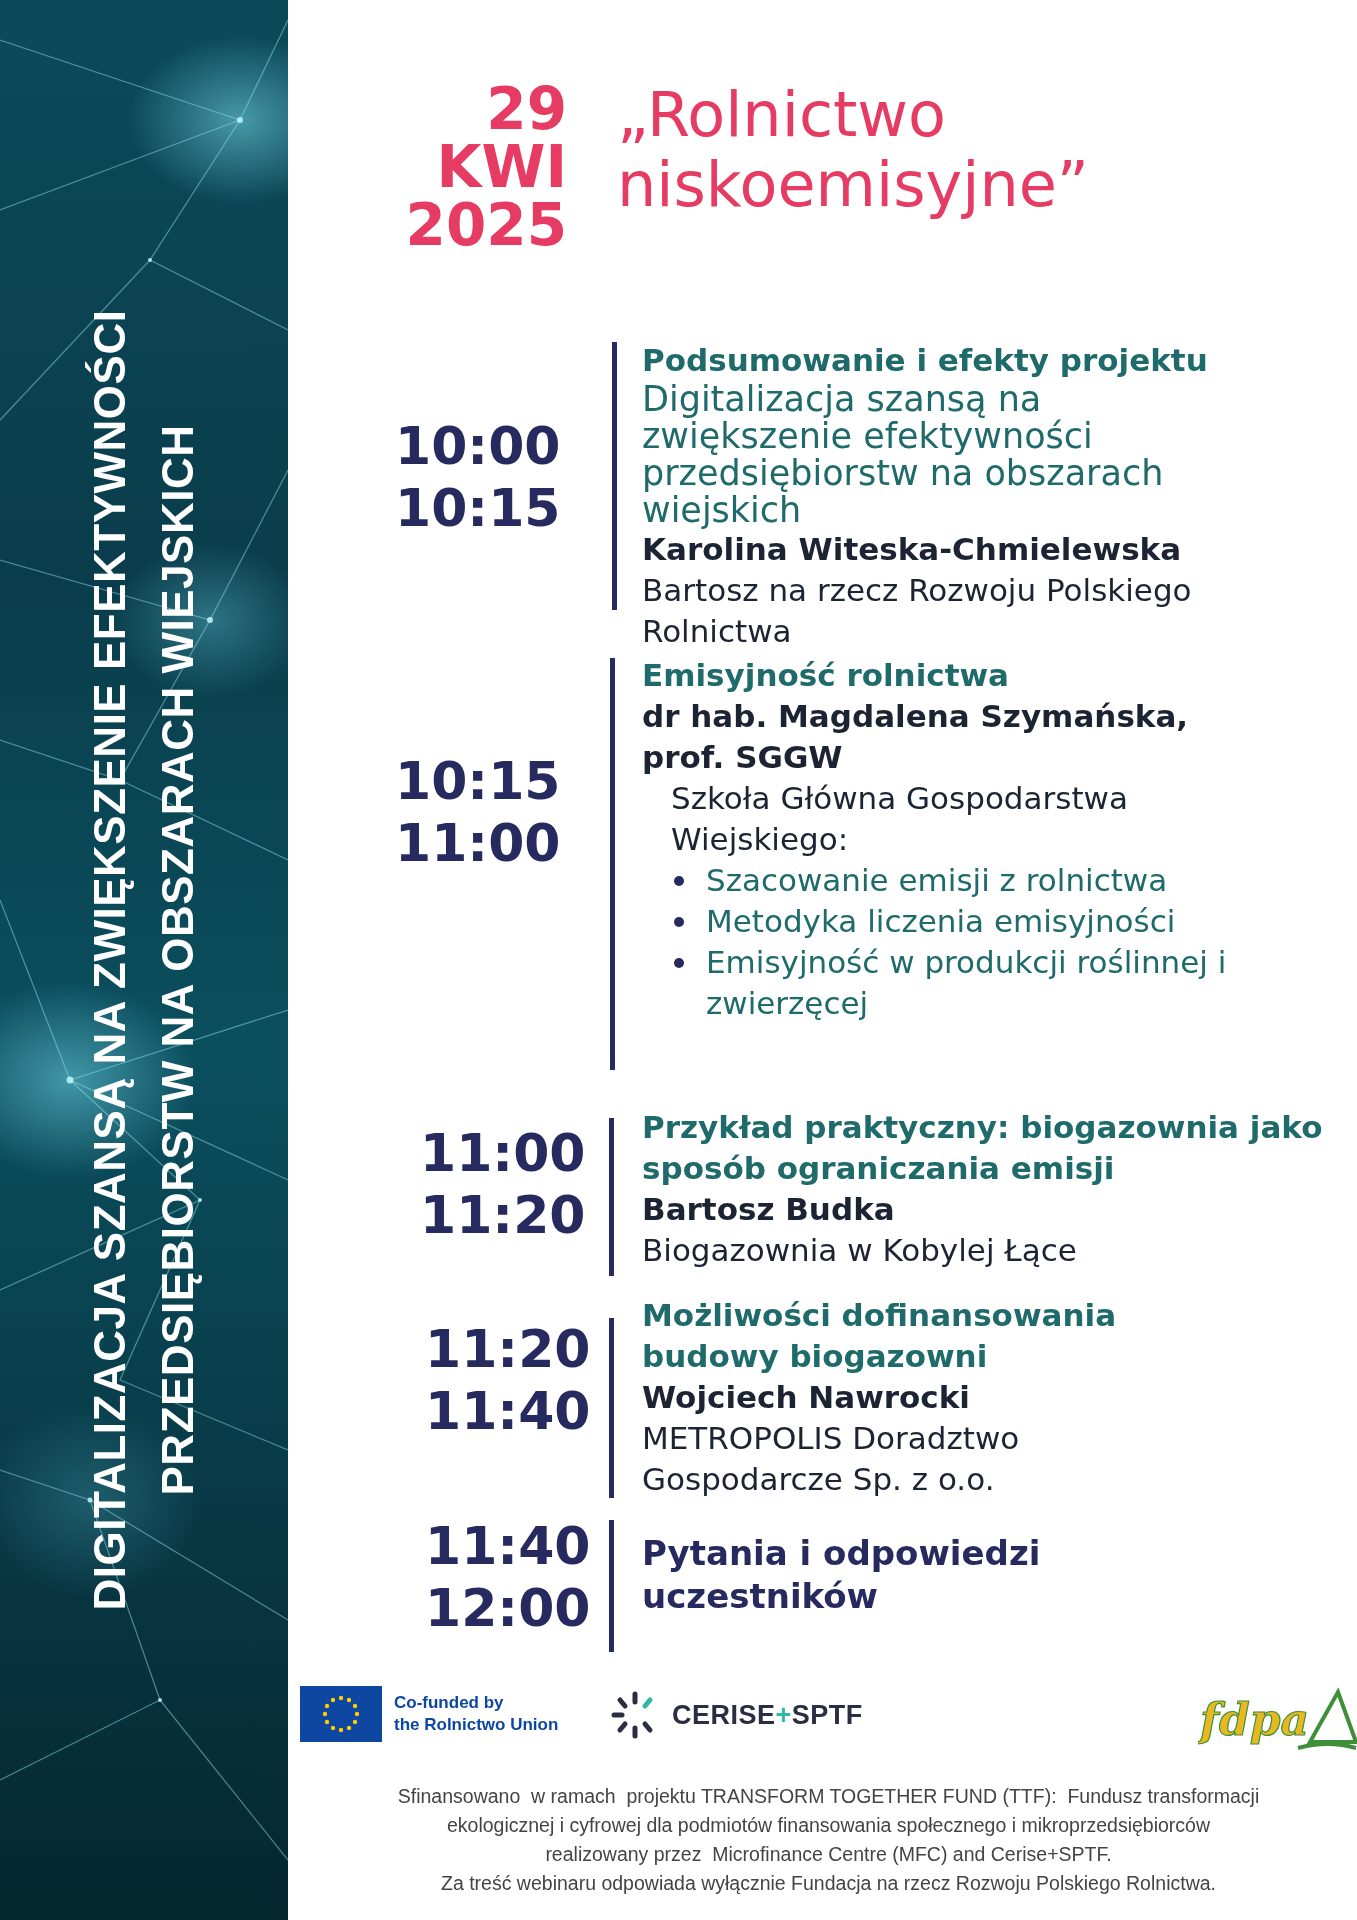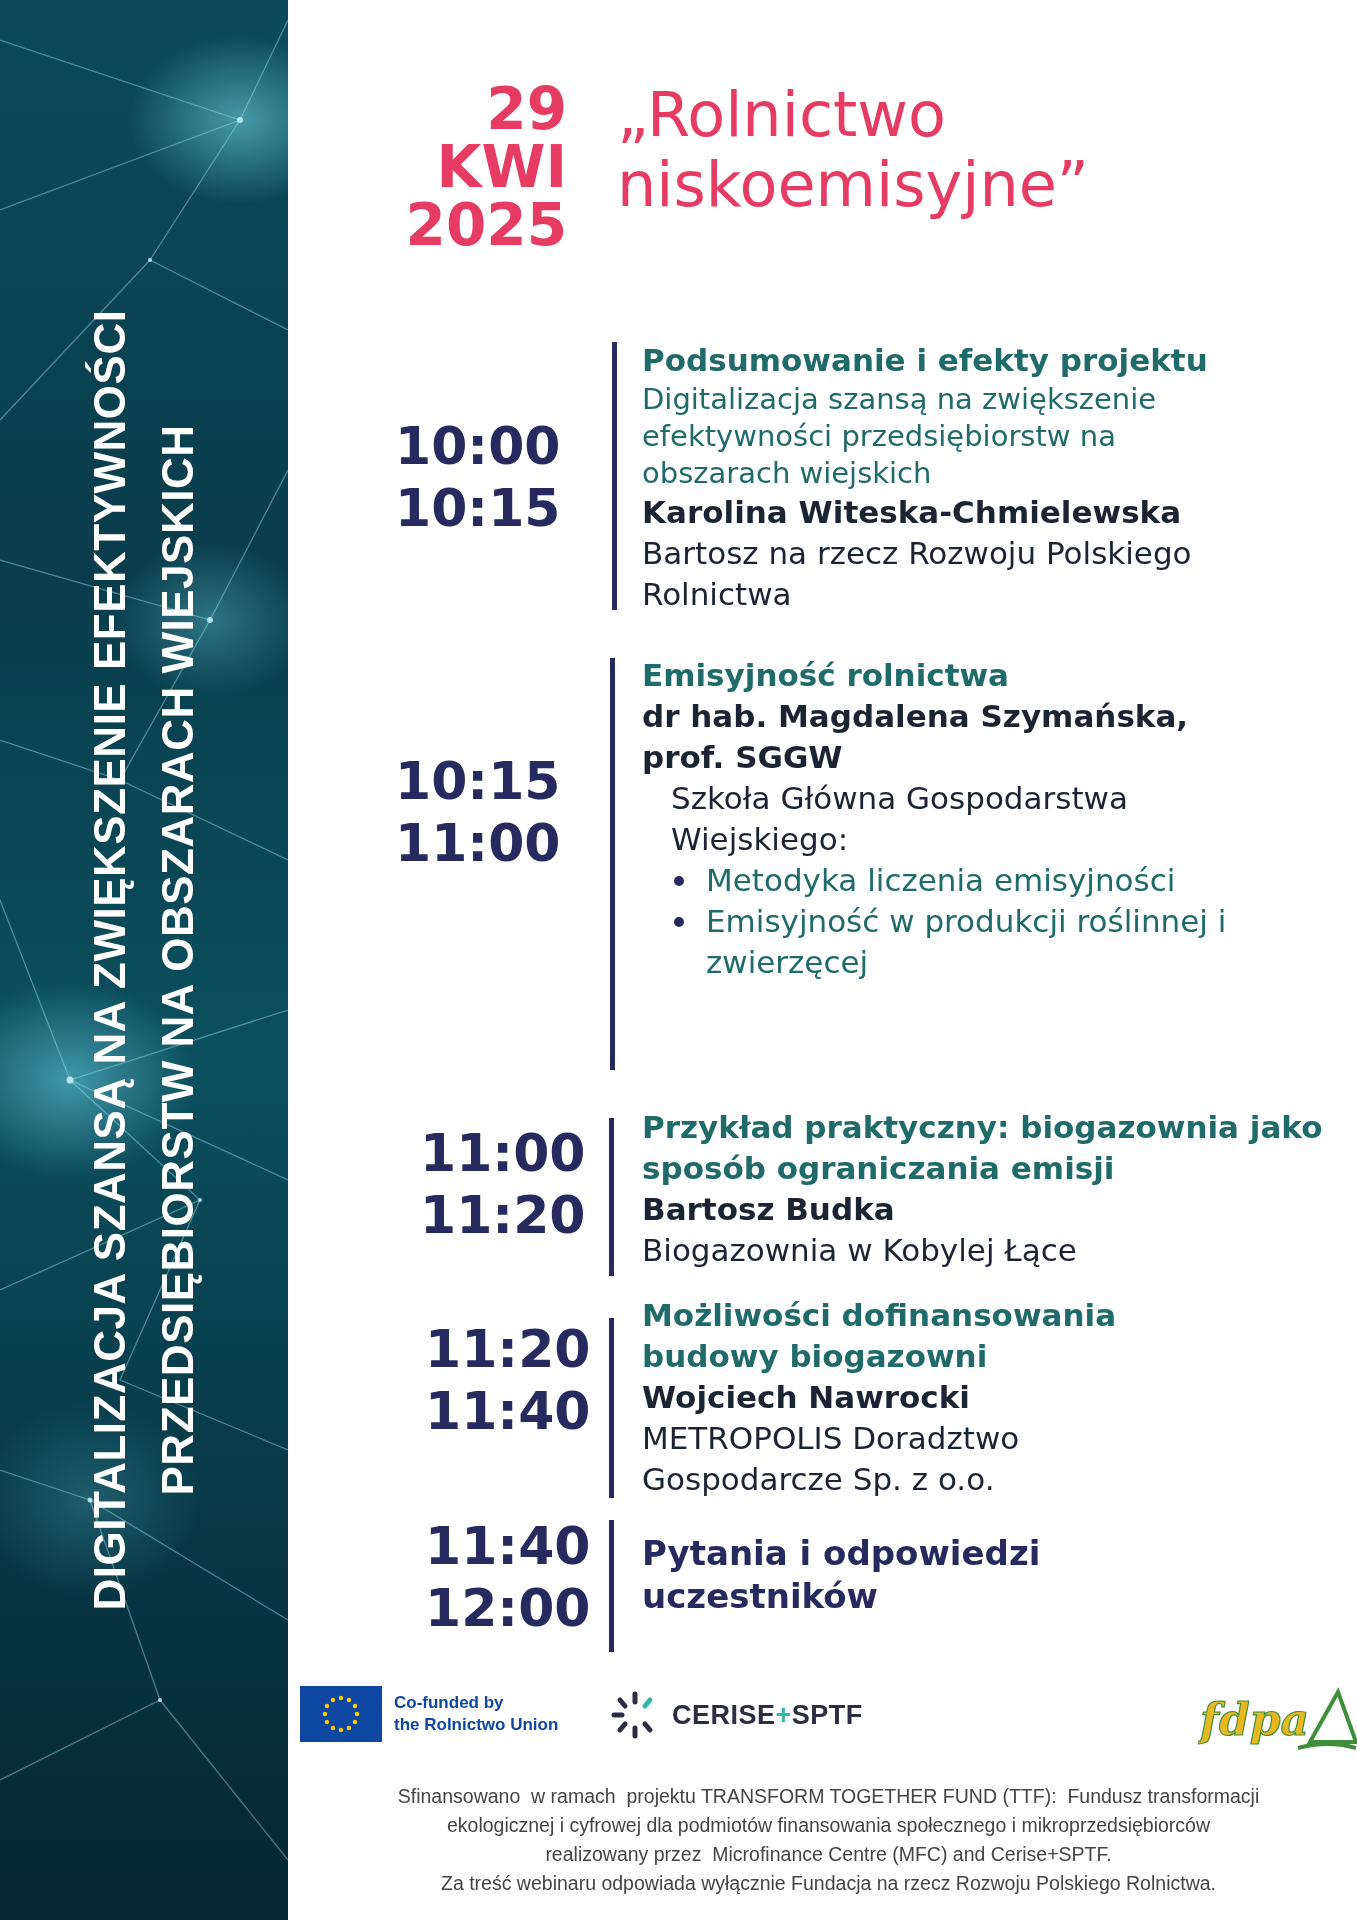--- a/index.html
+++ b/index.html
@@ -39,21 +39,21 @@
 
   
   .session { position: absolute; left: 0; width: 1357px; }
   .time {
     position: absolute; text-align: left; font-weight: 700;
     color: #262a5e; font-size: 52px; line-height: 62px;
   }
   .vline { position: absolute; width: 5px; background: #262a5e; }
   .content { position: absolute; left: 642px; width: 700px; font-size: 31px; line-height: 41px; }
   .c-head { color: #1f6a6a; font-weight: 700; }
-  .c-sub { color: #1f6a6a; font-weight: 400; font-size: 29px; line-height: 37px; }
+  .c-sub { color: #1f6a6a; font-weight: 400; font-size: 35px; line-height: 37px; }
   .c-name { color: #1c2434; font-weight: 700; }
   .c-org { color: #1c2434; font-weight: 400; }
   .bullets { list-style: none; margin-left: 28px; }
   .bullets li { color: #1f6a6a; position: relative; padding-left: 36px; }
   .bullets li::before {
     content: ""; position: absolute; left: 4px; top: 16px;
     width: 10px; height: 10px; border-radius: 50%; background: #262a5e;
   }
 
   
@@ -151,20 +151,21 @@
   <div class="time" style="left:395px; width:175px; top:750px;">
     <div>10:15</div>
     <div>11:00</div>
   </div>
   <div class="vline" style="left:610px; top:658px; height:412px;"></div>
   <div class="content" style="top:655px;">
     <div class="c-head">Emisyjność rolnictwa</div>
     <div class="c-name" style="width:620px;">dr hab. Magdalena Szymańska, prof. SGGW</div>
     <div class="c-org" style="width:580px;margin-left:29px;">Szkoła Główna Gospodarstwa Wiejskiego:</div>
     <ul class="bullets">
+      <li>Szacowanie emisji z rolnictwa</li>
       <li>Metodyka liczenia emisyjności</li>
       <li style="width:650px;">Emisyjność w produkcji roślinnej i zwierzęcej</li>
     </ul>
   </div>
 </div>
 
 <div class="session">
   <div class="time" style="left:420px; width:165px; top:1122px;">
     <div>11:00</div>
     <div>11:20</div>

